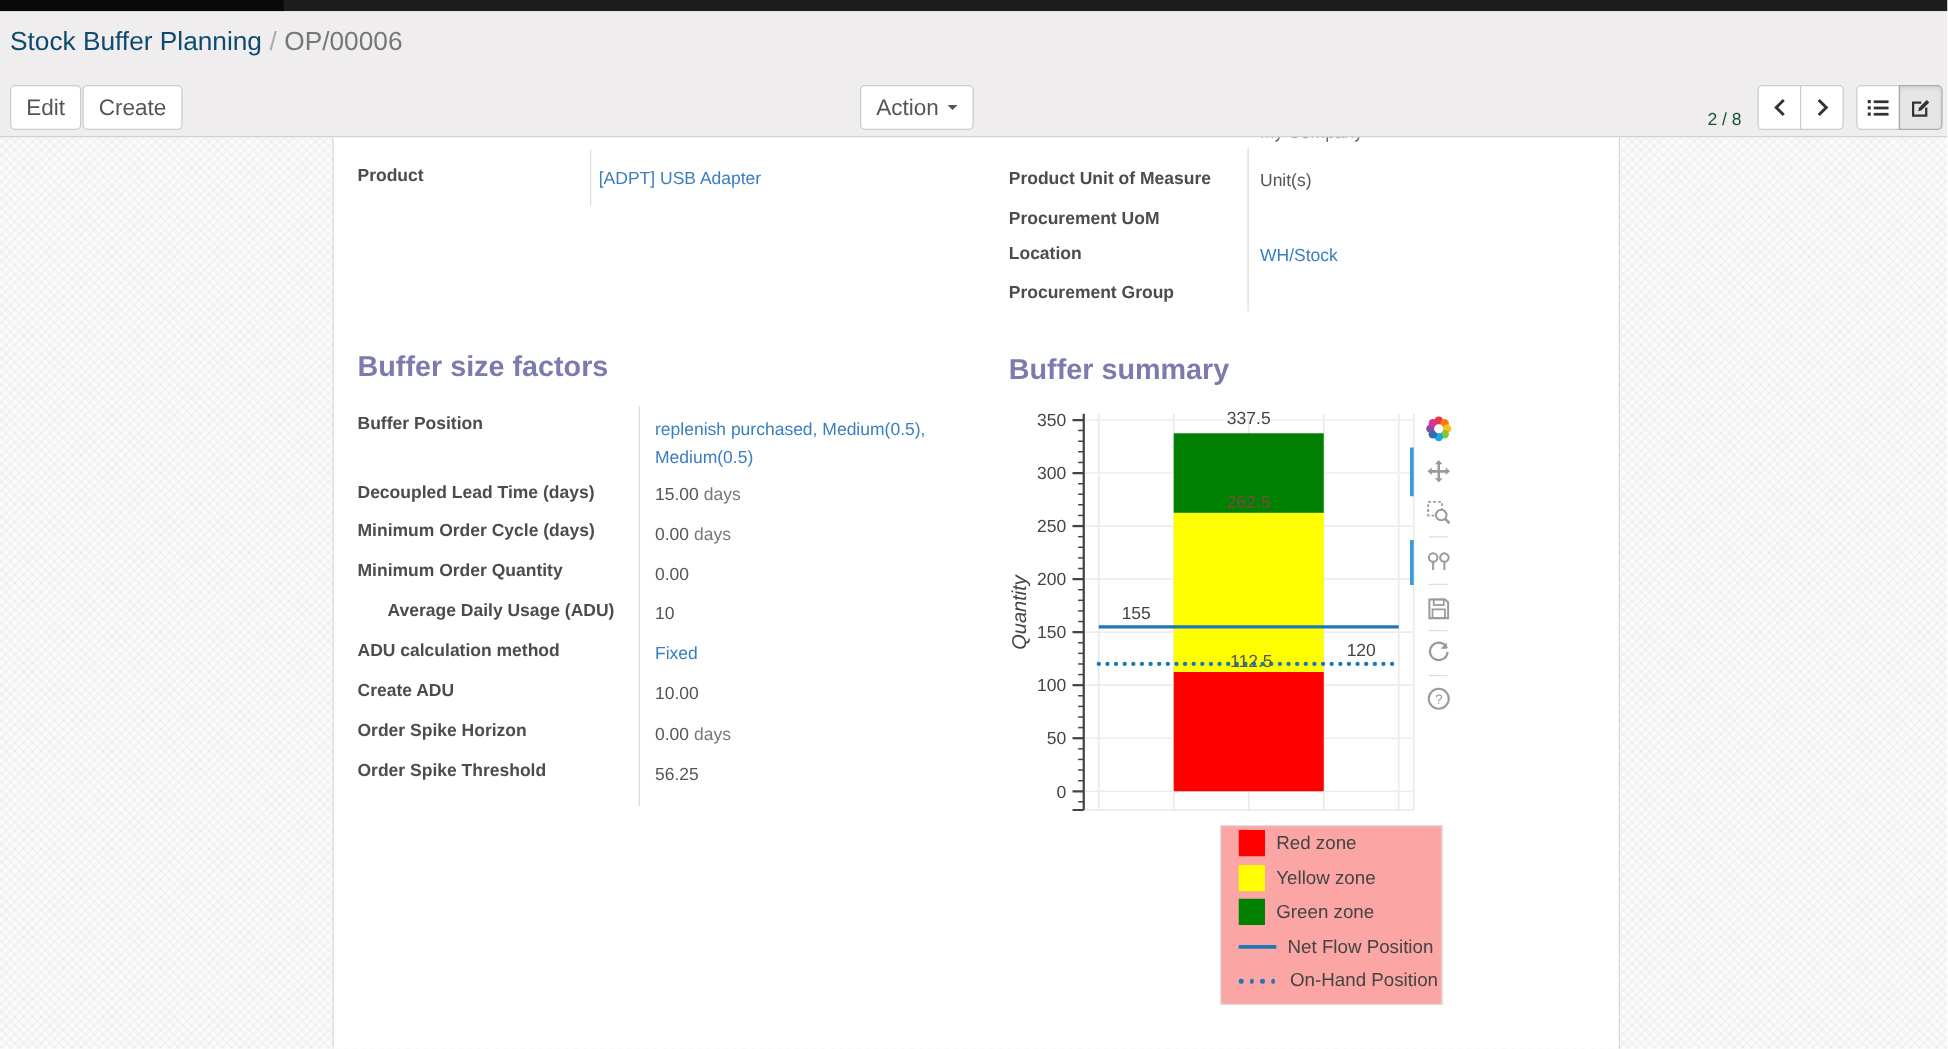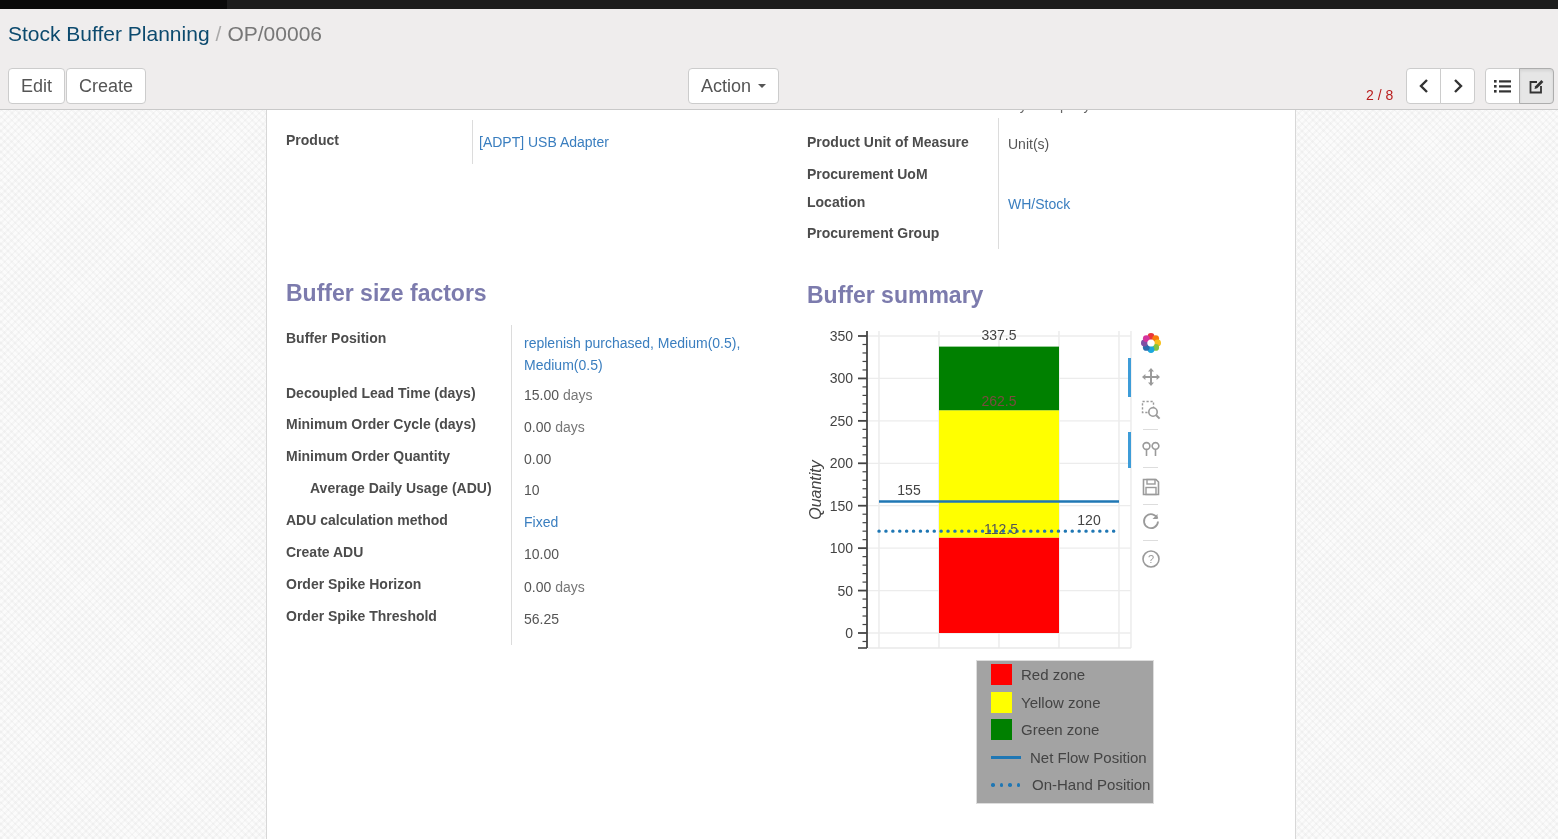--- a/index.html
+++ b/index.html
@@ -12,37 +12,37 @@
   #header{position:absolute;left:0;top:9px;width:1558px;height:101px;background:#efeded;border-bottom:1px solid #c9c9c9;box-sizing:border-box;}
   .breadcrumb{position:absolute;left:8px;top:13px;font-size:21px;}
   .breadcrumb .bc-link{color:#0c4a6e;cursor:pointer;}
   .breadcrumb .bc-sep{color:#aaa;padding:0 6px;}
   .breadcrumb .bc-cur{color:#777;}
   .btn{position:absolute;height:36px;background:#fff;border:1px solid #ccc;border-radius:4px;
        font-family:"Liberation Sans",sans-serif;font-size:18px;color:#555;box-sizing:border-box;
        display:flex;align-items:center;justify-content:center;cursor:pointer;padding:0 12px;}
   .btn.active{background:#e6e6e6;border-color:#adadad;box-shadow:inset 0 2px 3px rgba(0,0,0,.08);}
   .caret{display:inline-block;width:0;height:0;border-left:4px solid transparent;border-right:4px solid transparent;border-top:4px solid #555;margin-left:7px;}
-  .pager-count{position:absolute;left:1366px;top:68px;height:36px;line-height:36px;font-size:14px;color:#b91c1c;}
+  .pager-count{position:absolute;left:1366px;top:68px;height:36px;line-height:36px;font-size:14px;color:#14532d;}
   
   #content{position:absolute;left:0;top:110px;width:1558px;height:806px;background-color:#fbfbfb;
      background-image:repeating-linear-gradient(45deg,rgba(0,0,0,.022) 0 2px,transparent 2px 5px),
                       repeating-linear-gradient(-45deg,rgba(0,0,0,.022) 0 2px,transparent 2px 5px);}
   #sheet{position:absolute;left:266px;top:0;width:1030px;height:729px;background:#fff;
          border-left:1px solid #d7d7d7;border-right:1px solid #d7d7d7;box-sizing:border-box;}
   .flabel{position:absolute;font-size:14px;font-weight:bold;color:#4c4c4c;white-space:nowrap;}
   .fvalue{position:absolute;font-size:14px;color:#555;white-space:nowrap;}
   .fvalue.link, a.link{color:#3a7ebf;cursor:pointer;text-decoration:none;}
   .suffix{color:#777;margin-left:4px;}
   .vsep{position:absolute;width:0;border-left:1px solid #dcdcdc;}
   .oheading{position:absolute;font-size:23px;font-weight:bold;color:#7c7bad;white-space:nowrap;}
   .clipwrap{position:absolute;overflow:hidden;height:5px;top:0;}
   .clipwrap span{display:block;margin-top:-13px;font-size:14px;color:#666;}
   
-  #legend{position:absolute;left:709px;top:550px;width:178px;height:144px;background:#a3a3a3;
+  #legend{position:absolute;left:709px;top:550px;width:178px;height:144px;background:#fca5a5;
           border:1px solid #ddd;box-sizing:border-box;}
   .leg-row{position:relative;height:27.5px;display:flex;align-items:center;padding-left:14px;cursor:pointer;}
   .leg-swatch{width:21px;height:21px;flex:0 0 21px;}
   .leg-line{width:30px;height:0;border-top:3px solid;flex:0 0 30px;}
   .leg-dots{width:32px;display:flex;gap:5px;flex:0 0 32px;}
   .leg-dots i{width:3.5px;height:3.5px;border-radius:50%;display:block;}
   .leg-label{font-size:15px;color:#444;margin-left:9px;white-space:nowrap;}
   
   #modebar{position:absolute;left:860px;top:220px;width:44px;height:252px;}
   .mb-icon{position:absolute;left:12px;width:24px;height:24px;display:flex;align-items:center;justify-content:center;cursor:pointer;}

